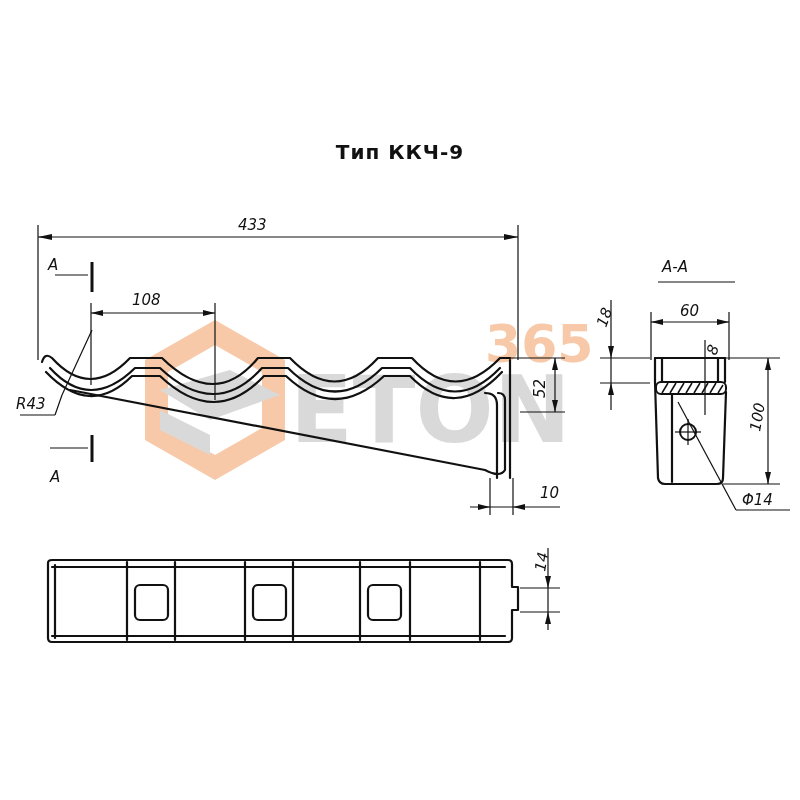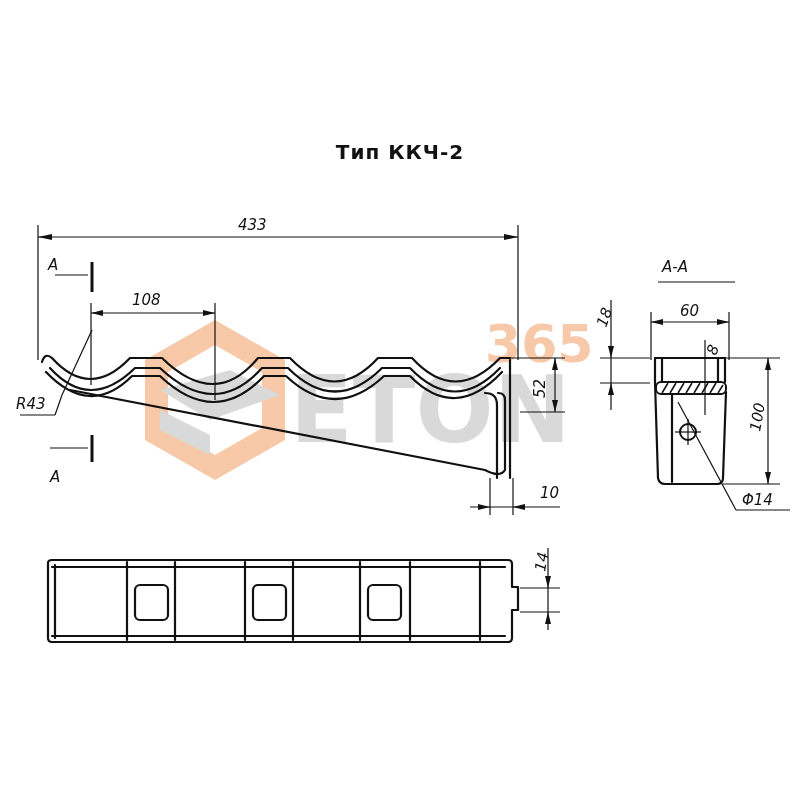--- a/index.html
+++ b/index.html
@@ -18,21 +18,21 @@
   <g>
     <polygon points="215,320 285,360 285,440 215,480 145,440 145,360" fill="#f7c9a8"></polygon>
     <polygon points="215,345 262,372 262,428 215,455 168,428 168,372" fill="#ffffff"></polygon>
     <polygon points="160,390 230,370 280,395 210,420" fill="#d9d9d9"></polygon>
     <polygon points="160,410 210,435 210,455 160,430" fill="#d9d9d9"></polygon>
   </g>
   <text x="485" y="362" class="wm-text" font-size="52" fill="#f7c9a8">365</text>
   <text x="290" y="442" class="wm-text" font-size="92" fill="#d9d9d9">ETON</text>
 </svg>
 
-<div class="title">Тип ККЧ-2</div>
+<div class="title">Тип ККЧ-9</div>
 
 <svg width="800" height="800">
 
   <g>
 
     <line class="thin" x1="38" y1="225" x2="38" y2="360"></line>
     <line class="thin" x1="518" y1="225" x2="518" y2="360"></line>
     <line class="thin" x1="38" y1="237" x2="518" y2="237"></line>
     <polygon points="38,237 52,234 52,240" fill="#111"></polygon>
     <polygon points="518,237 504,234 504,240" fill="#111"></polygon>

